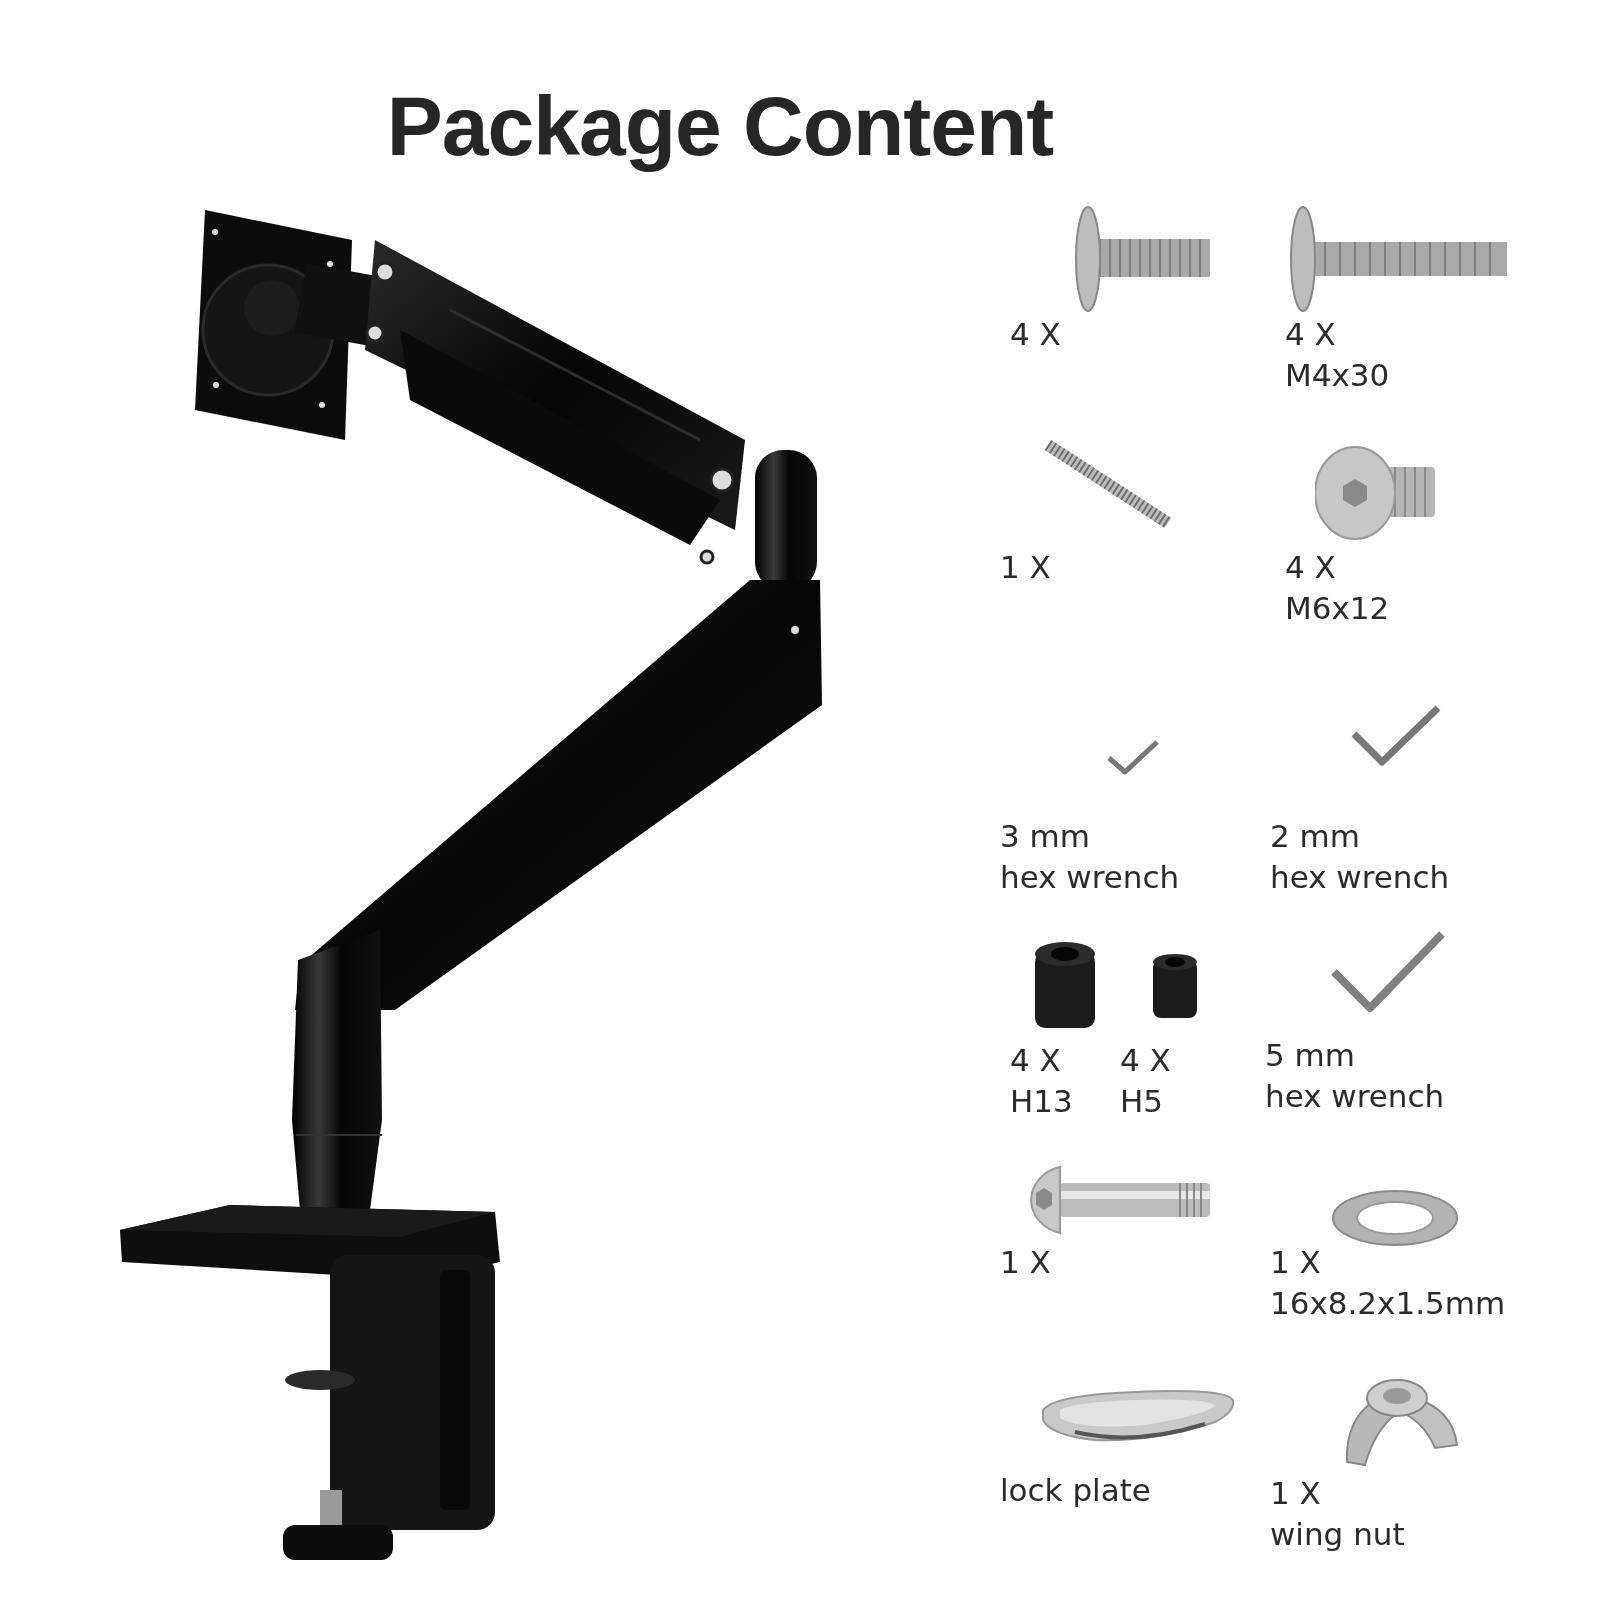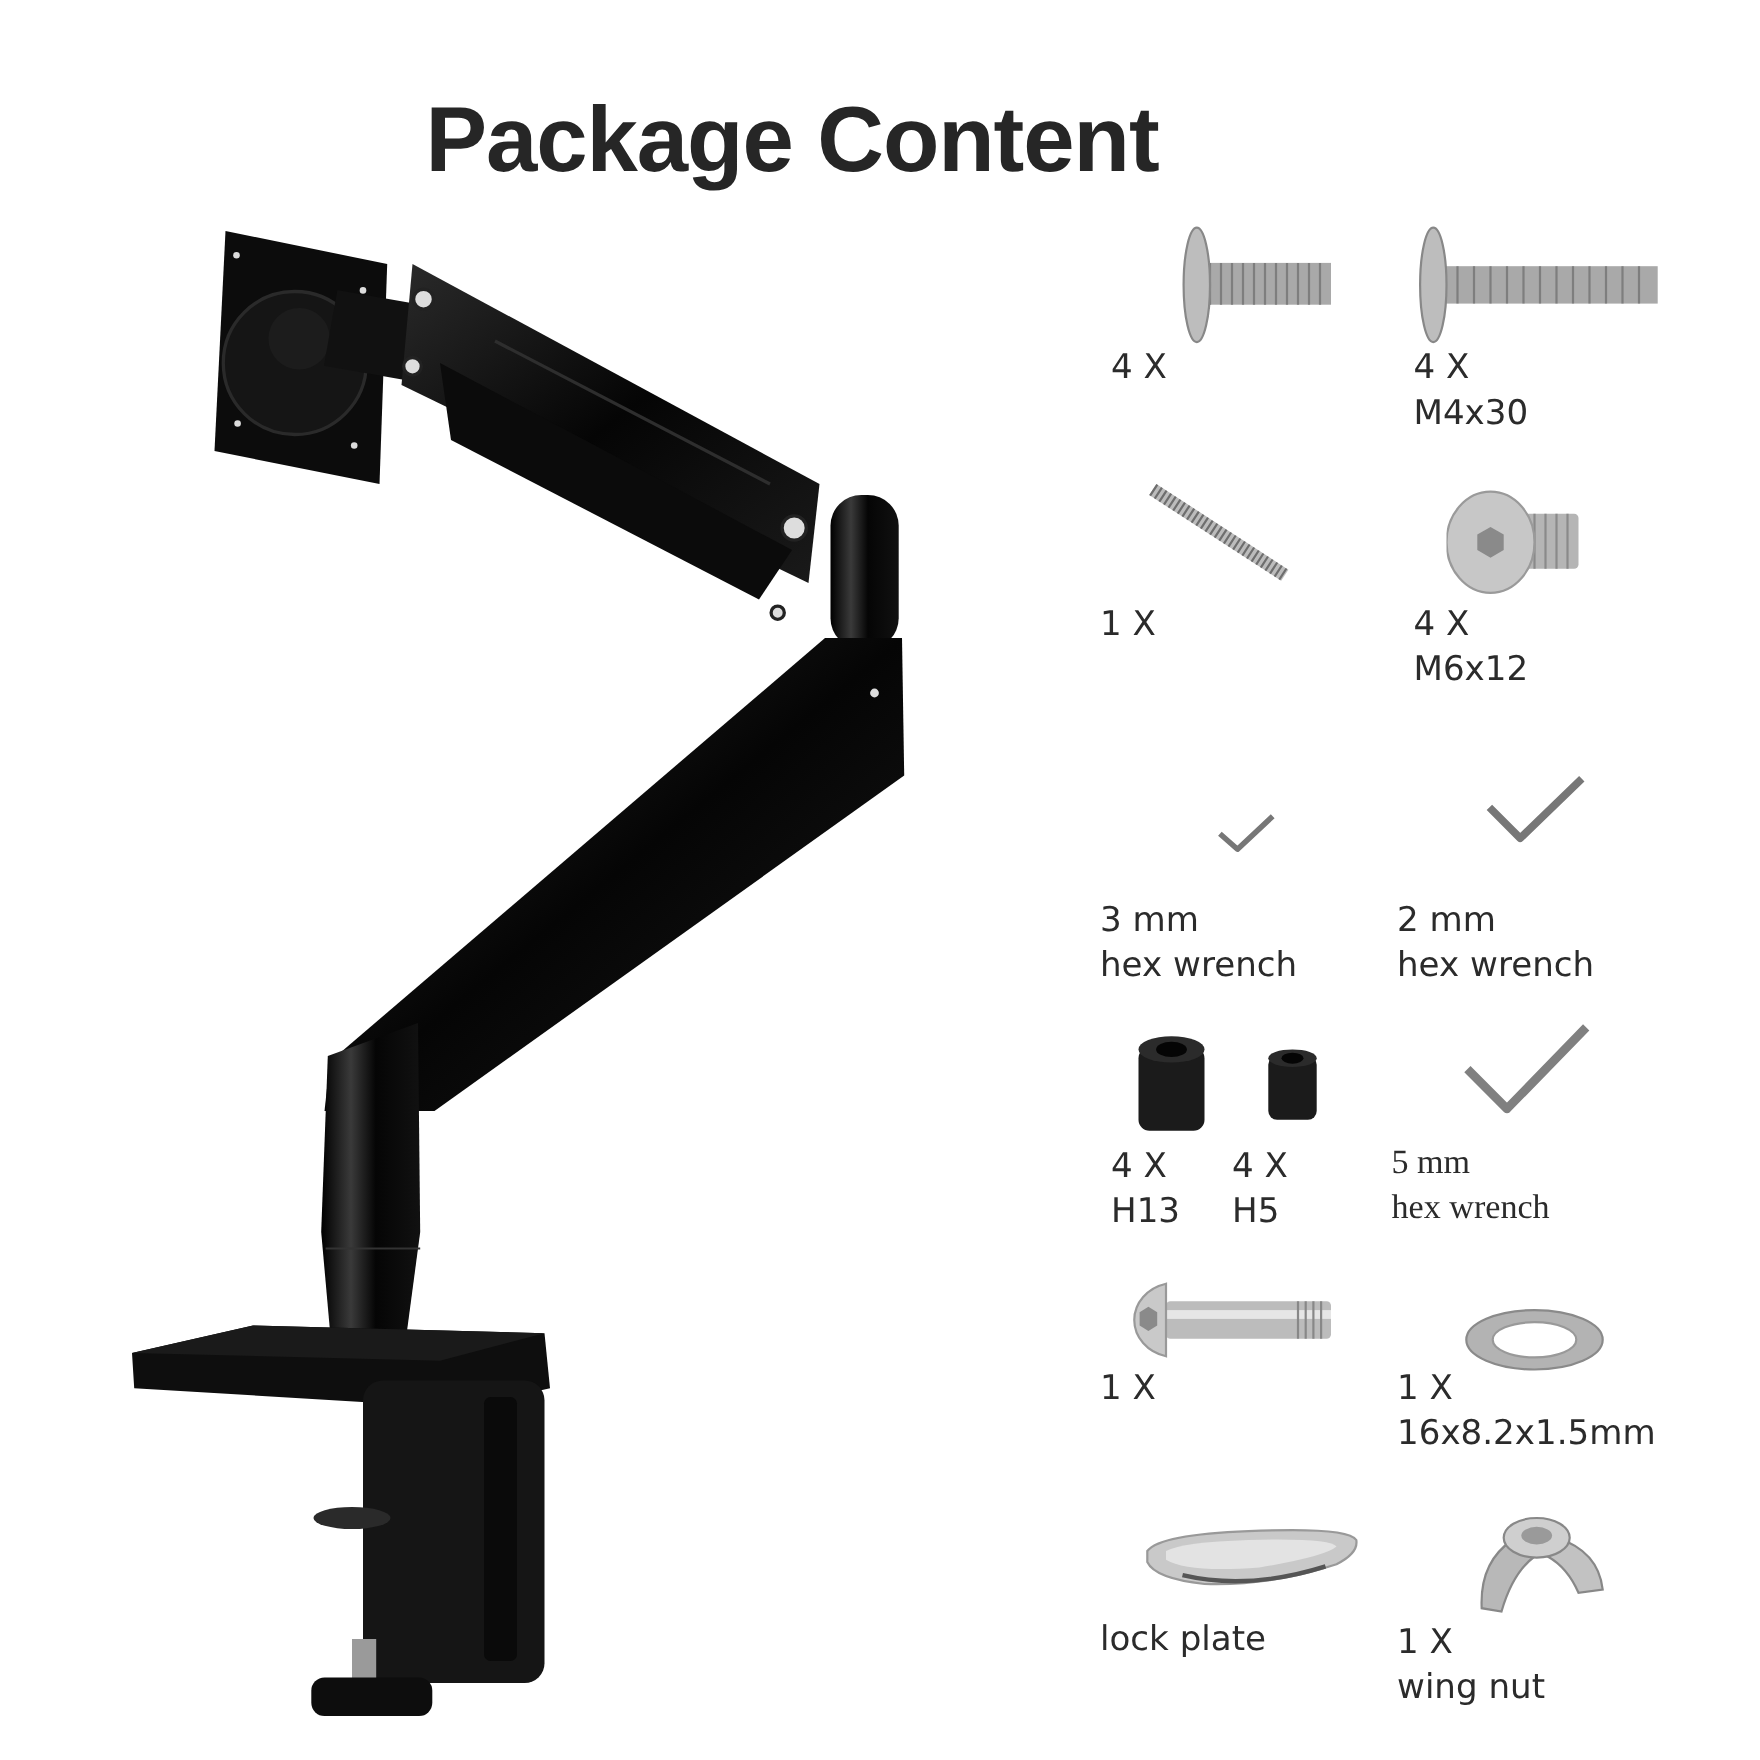--- a/index.html
+++ b/index.html
@@ -187,21 +187,21 @@
     <rect x="3" y="8" width="44" height="58" rx="8" fill="#1b1b1b"></rect>
     <ellipse cx="25" cy="10" rx="22" ry="8" fill="#2b2b2b"></ellipse>
     <ellipse cx="25" cy="10" rx="10" ry="5" fill="#050505"></ellipse>
   </svg>
   <div class="label" style="top:110px;">
     <span>4 X</span>
     <span>H5</span>
   </div>
 </div>
 
-<div class="item" style="left:1265px; top:930px; width:280px; height:210px;font-family:Liberation Serif, serif;">
+<div class="item" style="left:1265px; top:930px; width:280px; height:210px;">
   <svg class="pic" style="left:65px; top:0px;" width="120" height="90" viewBox="0 0 120 90">
     <polyline points="4,42 40,78 112,4" fill="none" stroke="#808080" stroke-width="8" stroke-linejoin="round"></polyline>
   </svg>
   <div class="label" style="top:105px;">
     <span>5 mm</span>
     <span>hex wrench</span>
   </div>
 </div>
 
 <div class="item" style="left:1000px; top:1150px; width:280px; height:180px;">

